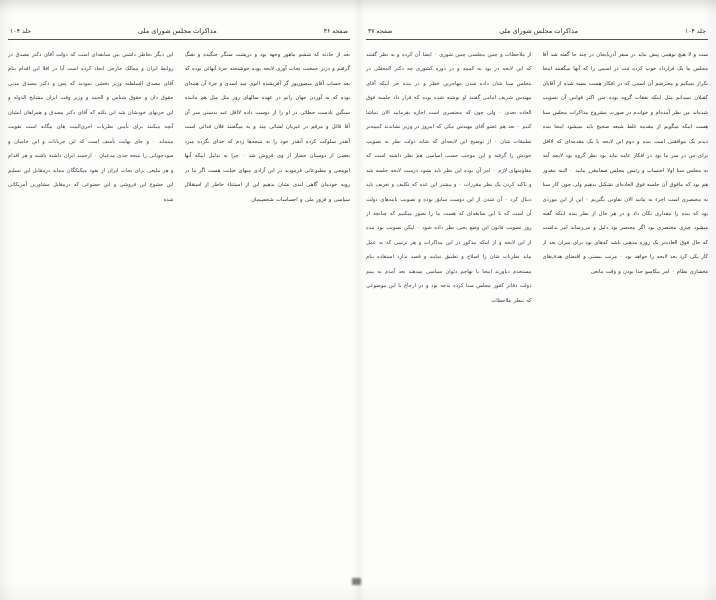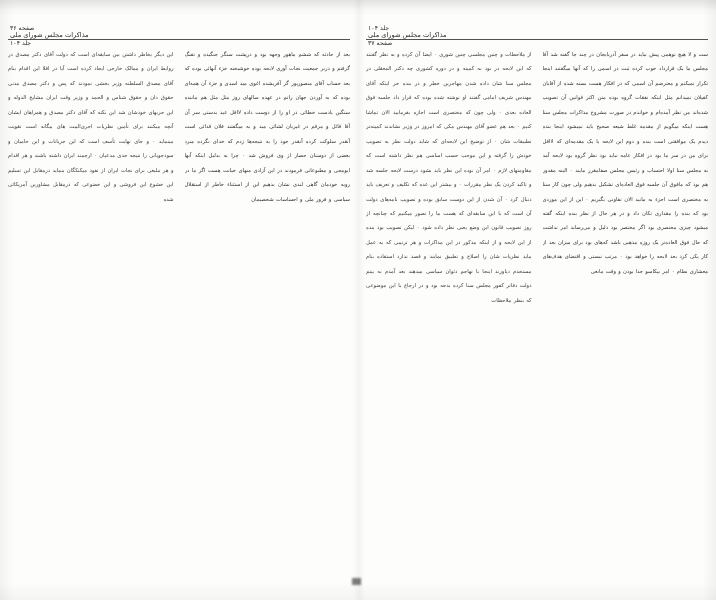--- a/index.html
+++ b/index.html
@@ -54,23 +54,23 @@
     position: absolute;
     top: 24px;
     bottom: 24px;
   }
   #page-left  .page-inner { left: 8px;  right: 8px; }
   #page-right .page-inner { left: 8px;  right: 8px; }
 
   
   .running-head {
     display: flex;
-    flex-direction: column;
+    flex-direction: row;
     justify-content: space-between;
-    align-items: flex-end;
+    align-items: center;
     height: 13px;
     font-size: 6.2px;
     letter-spacing: 0.2px;
     color: #2a2a2a;
     padding: 0 2px 1px 2px;
     filter: blur(0.22px);
   }
   .rh-slot { white-space: nowrap; }
   .rh-center { flex: 1; text-align: center; font-size: 6.6px; }
   

